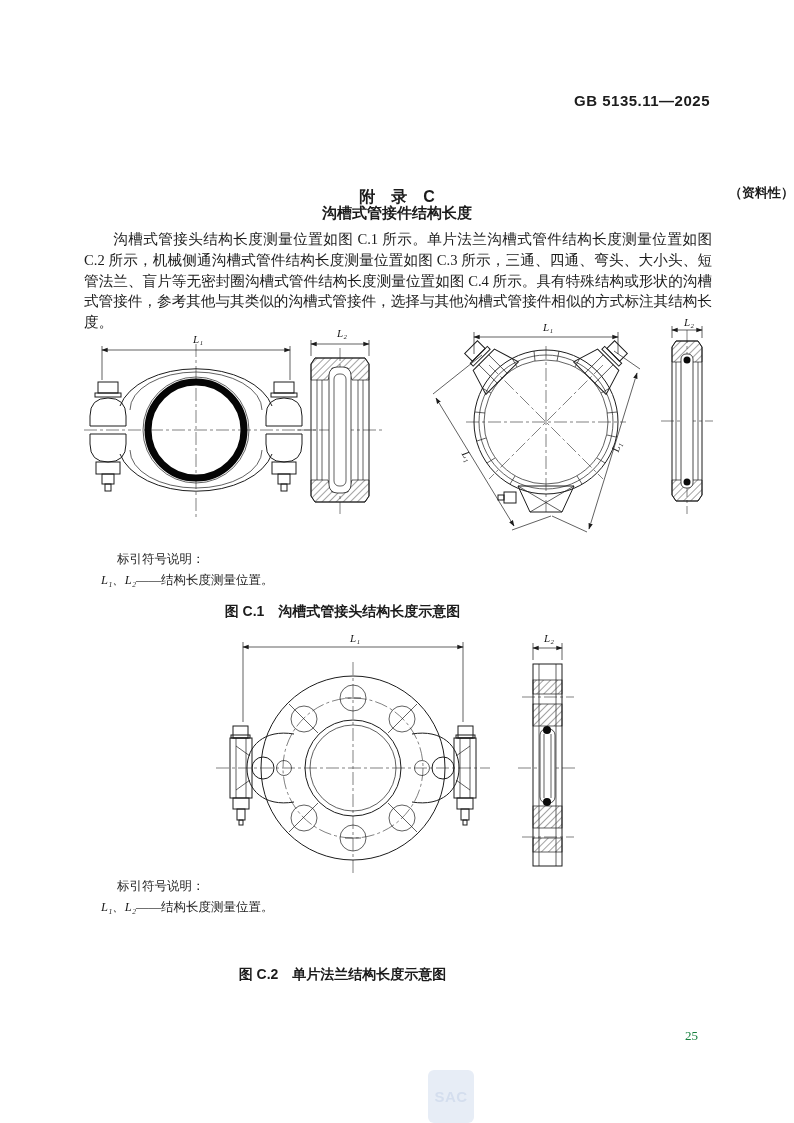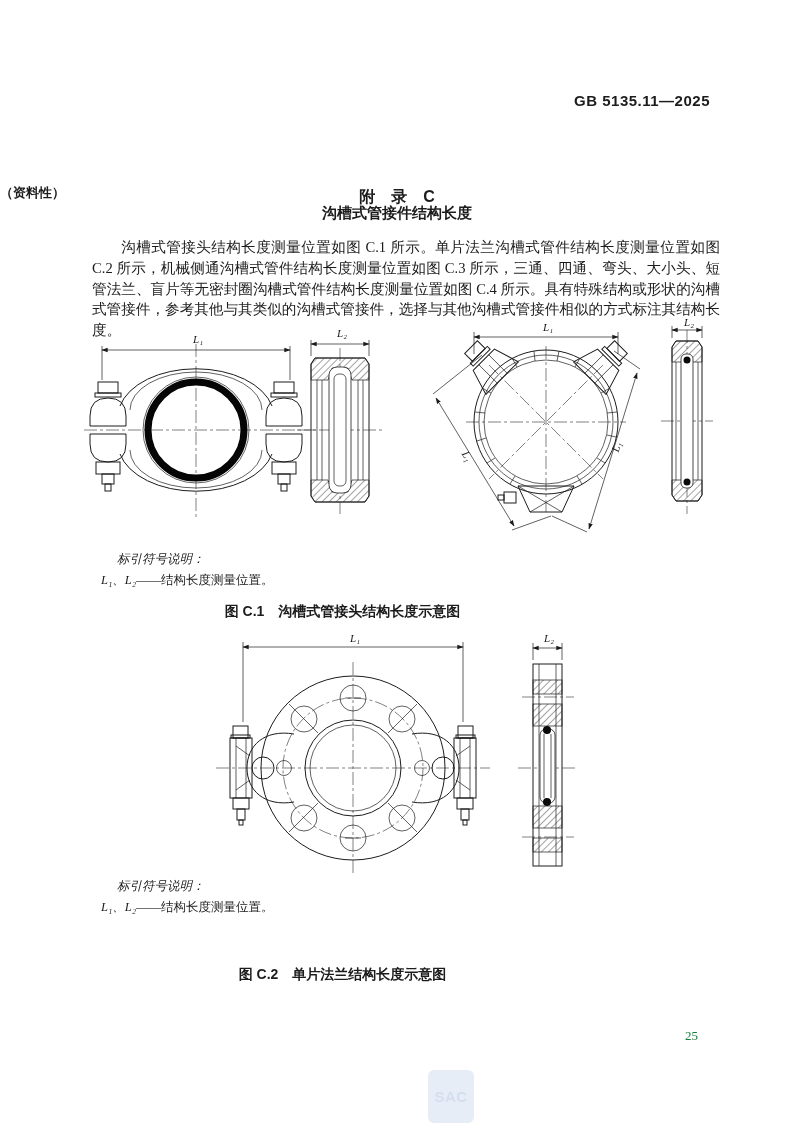--- a/index.html
+++ b/index.html
@@ -3,30 +3,30 @@
 <meta charset="utf-8">
 <style>
   html,body{margin:0;padding:0;}
   body{width:794px;height:1123px;position:relative;background:#ffffff;overflow:hidden;
        color:#1c1c1c;font-family:"Liberation Serif","DejaVu Serif",serif;}
   .abs{position:absolute;}
   .std-no{top:92px;right:84px;font-weight:bold;font-size:15px;letter-spacing:.5px;
           font-family:Liberation Sans, sans-serif;}
   .t-appendix{top:159px;left:0;width:794px;text-align:center;font-weight:bold;font-size:16px;
           font-family:"Liberation Sans",sans-serif;margin-top:28px;}
-  .t-sub{top:184px;left:0;width:794px;text-align:left;font-weight:bold;font-size:13px;
+  .t-sub{top:184px;left:0;width:794px;text-align:right;font-weight:bold;font-size:13px;
           font-family:"Liberation Sans",sans-serif;}
   .t-title{top:204px;left:0;width:794px;text-align:center;font-weight:bold;font-size:15px;
           font-family:"Liberation Sans",sans-serif;}
-  .body-par{top:229px;left:84px;width:628px;margin:8px;font-size:14.6px;line-height:20.8px;
+  .body-par{top:229px;left:84px;width:628px;margin:0;font-size:14.6px;line-height:20.8px;
           text-align:justify;text-indent:2em;}
   .fig1{left:84px;top:322px;width:632px;height:226px;overflow:visible;}
   .fig2{left:200px;top:634px;width:430px;height:242px;overflow:visible;}
   .legend{left:84px;width:420px;font-size:12.5px;line-height:16px;}
-  .legend .h{padding-left:33px;font-style:italic;}
+  .legend .h{padding-left:33px;}
   .legend .e{padding-left:17px;}
   .legend .sym{font-style:italic;}
   .cap{left:0;width:685px;text-align:center;font-weight:bold;font-size:14px;
        font-family:"Liberation Sans",sans-serif;}
   .pageno{top:1028px;right:96px;font-size:13px;color:#15803d;}
   .wm{left:428px;top:1070px;width:46px;height:53px;border-radius:6px;background:#e7edf6;
       display:flex;align-items:center;justify-content:center;font-family:"Liberation Sans",sans-serif;
       font-weight:bold;font-size:15px;color:#d4deee;letter-spacing:.5px;}
   
   svg .ol{fill:none;stroke:#1c1c1c;stroke-width:1;}

